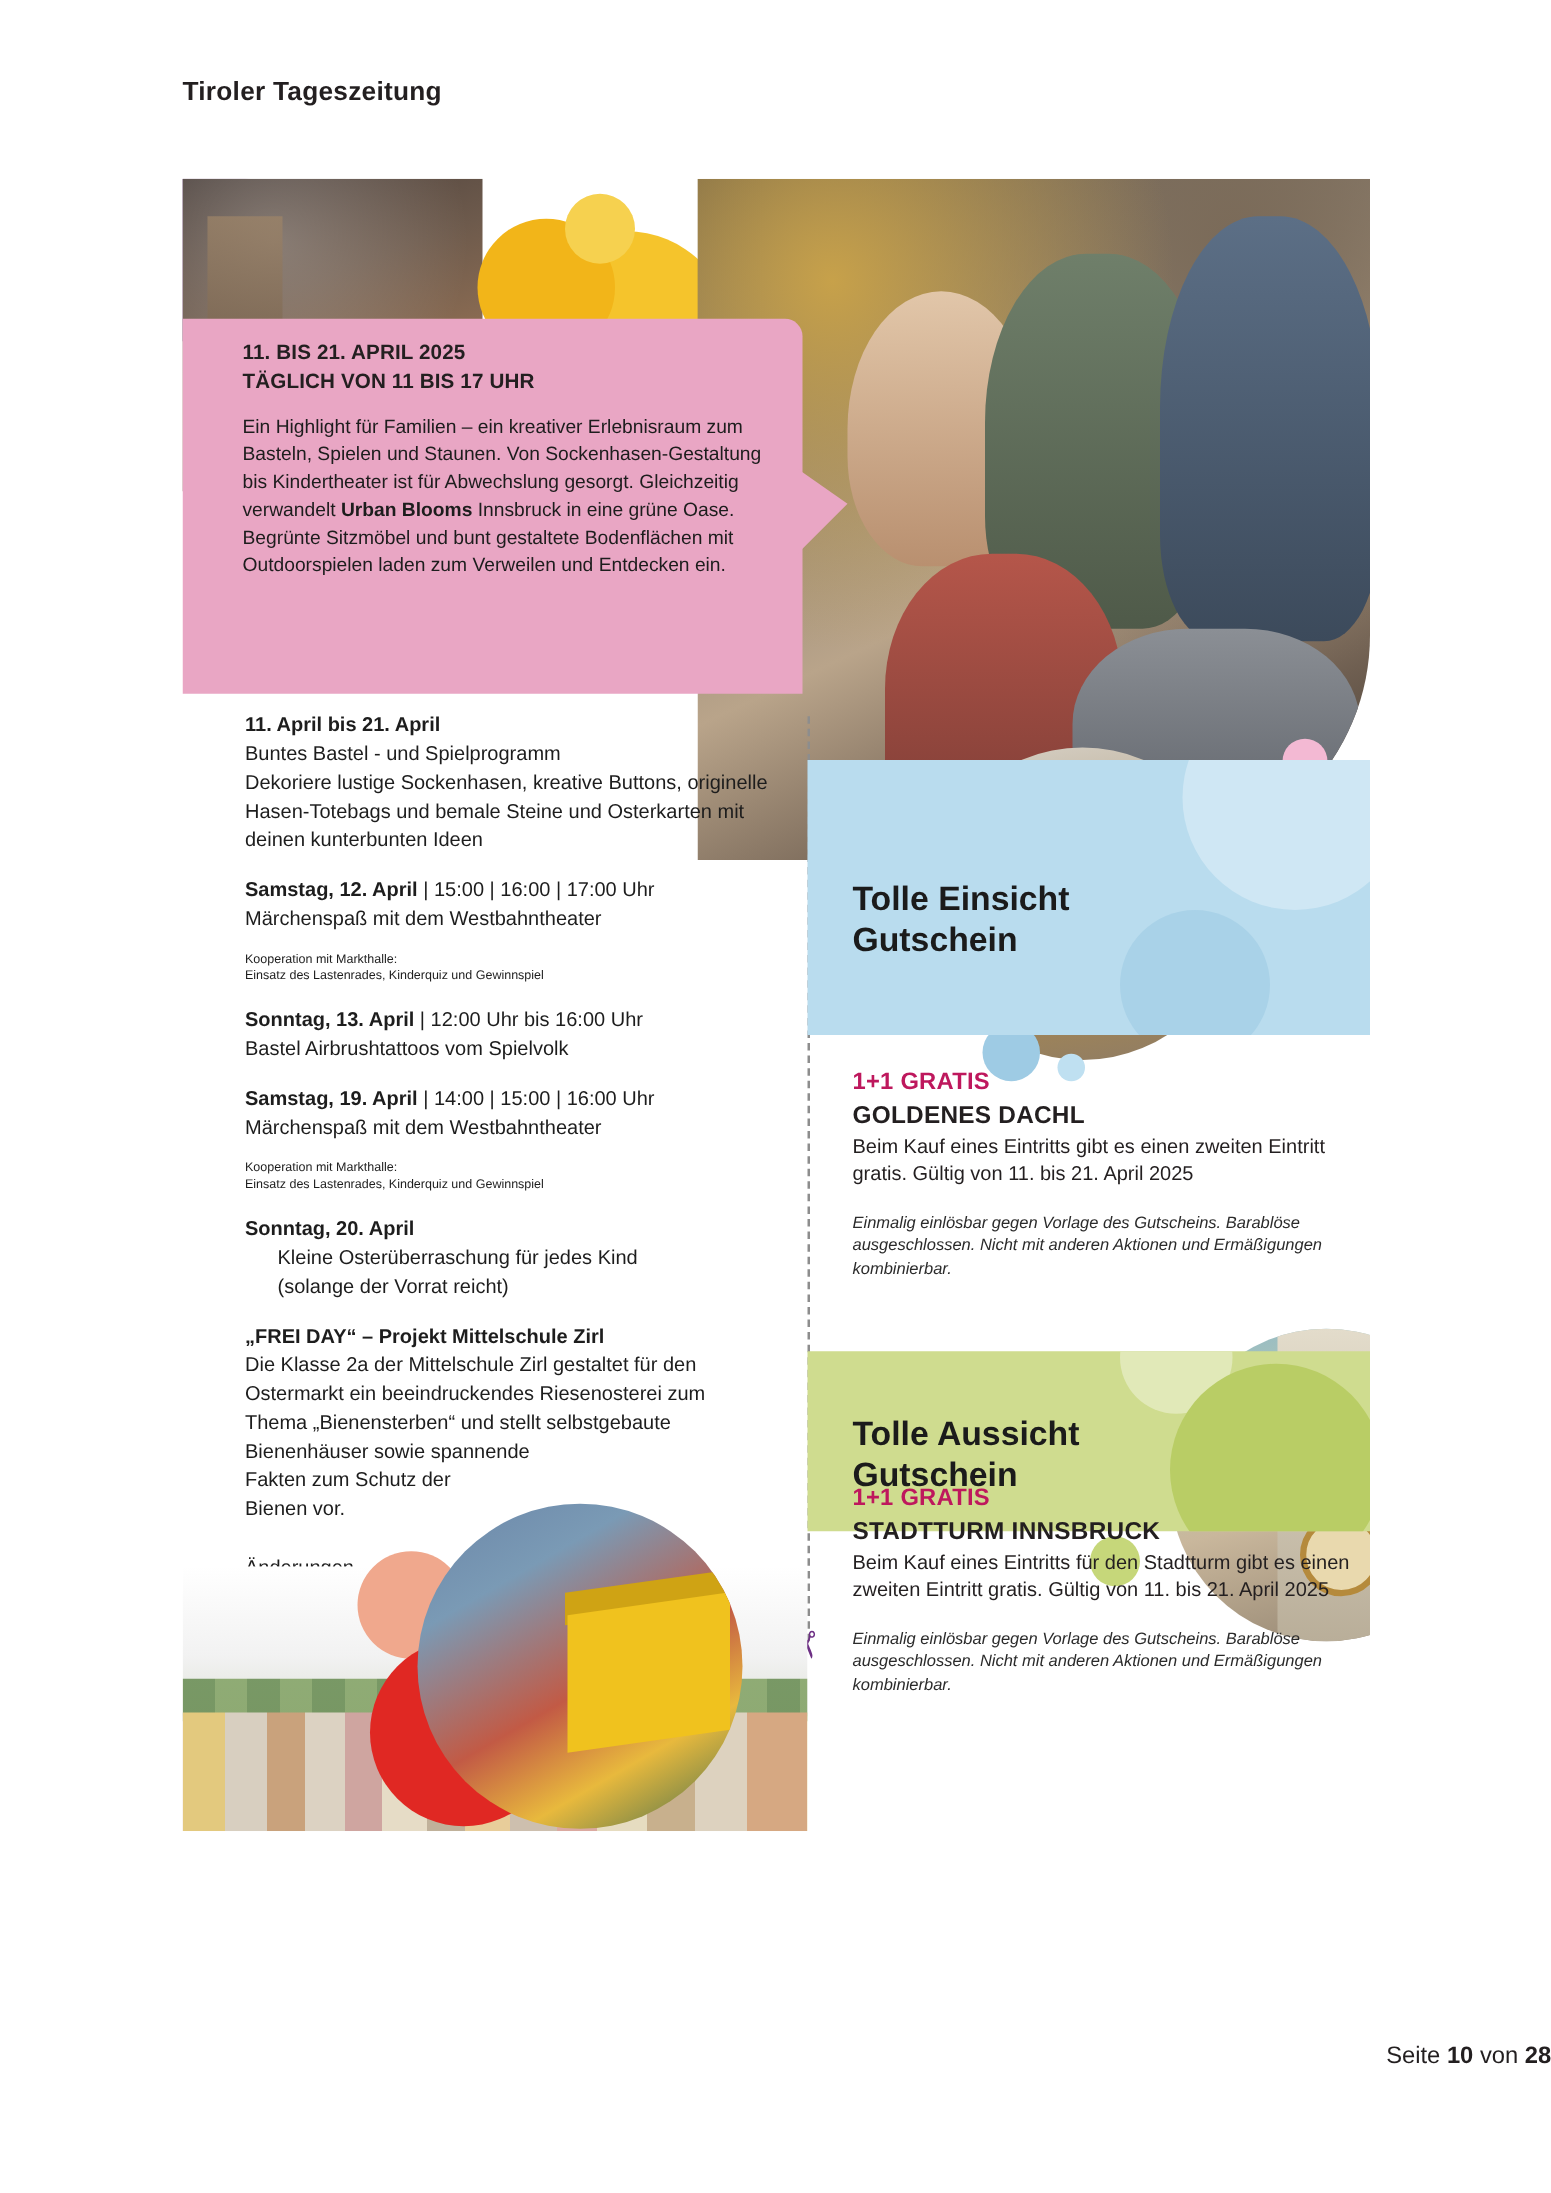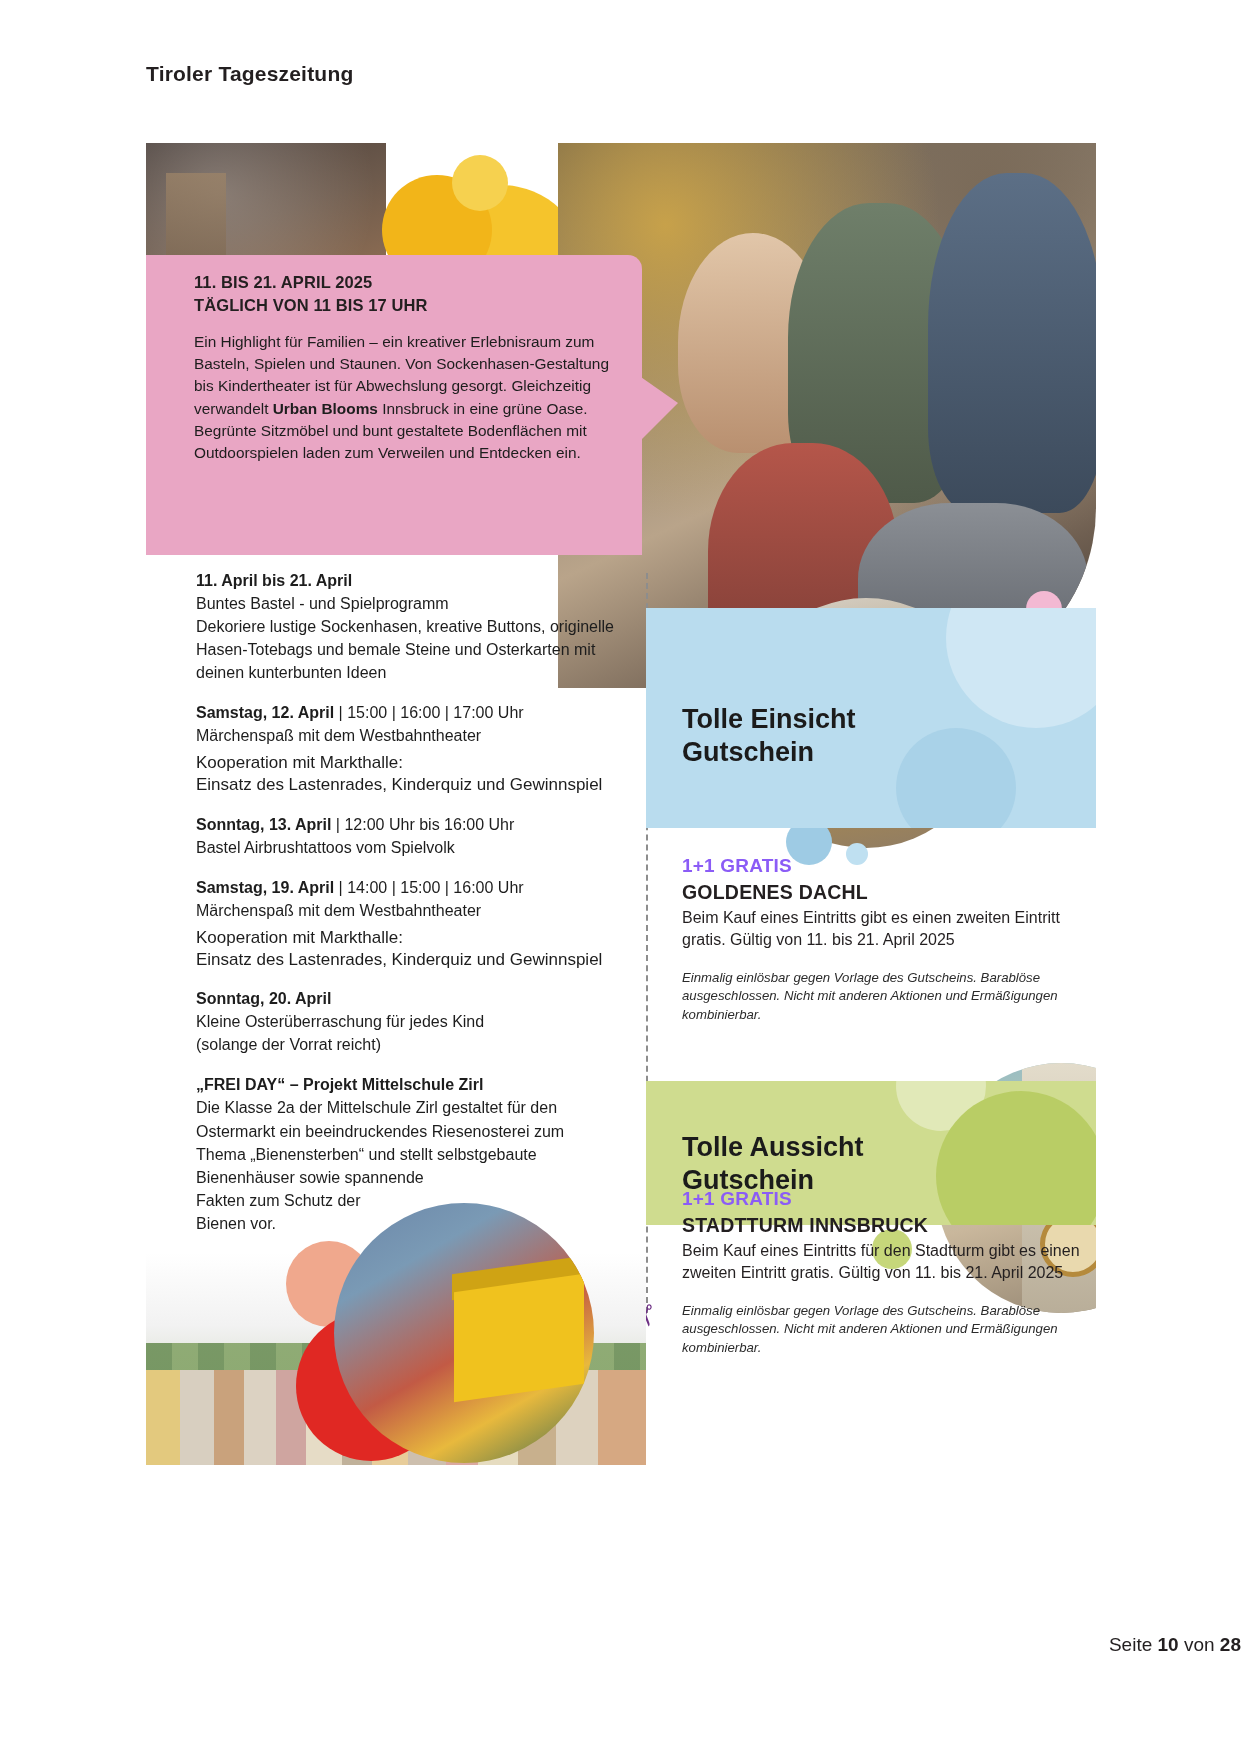--- a/index.html
+++ b/index.html
@@ -206,21 +206,21 @@
 
   
   .voucher-body {
     position: absolute;
     left: 536px;
     width: 400px;
   }
   .vb-gratis {
     font-size: 19px;
     font-weight: bold;
-    color: #8b5cf6;
+    color: #be185d;
     letter-spacing: .2px;
   }
   .vb-head {
     font-size: 19.5px;
     font-weight: bold;
     margin-top: 4px;
     letter-spacing: .2px;
   }
   .vb-desc {
     font-size: 16px;
@@ -271,23 +271,23 @@
     position: absolute;
     left: 50px; top: 426px;
     width: 420px;
     font-size: 16px;
     line-height: 1.44;
     color: #1d1d1d;
   }
   .program .blk { margin-bottom: 17px; }
   .program .ttl { font-weight: bold; }
   .program .small {
-    font-size: 17px;
+    font-size: 10px;
     line-height: 1.28;
-    margin-top: 5px;
+    margin-top: 15px;
   }
   .program .changes { margin-top: 24px; }
 
   
   .photo-bottom {
     position: absolute;
     left: 0; top: 1110px;
     width: 500px; height: 212px;
     overflow: hidden;
   }
@@ -446,21 +446,21 @@
         <div style="white-space: pre-line;">Bastel Airbrushtattoos vom Spielvolk</div>
       </div>
       <div class="blk">
         <div><span class="ttl">Samstag, 19. April</span><span> | 14:00 | 15:00 | 16:00 Uhr</span></div>
         <div style="white-space: pre-line;">Märchenspaß mit dem Westbahntheater</div>
         <div class="small" style="white-space: pre-line;">Kooperation mit Markthalle:
 Einsatz des Lastenrades, Kinderquiz und Gewinnspiel</div>
       </div>
       <div class="blk">
         <div><span class="ttl">Sonntag, 20. April</span></div>
-        <div style="white-space: pre-line;">Kleine Osterüberraschung für jedes Kind
+        <div style="white-space: pre-line; margin-left: 26px;">Kleine Osterüberraschung für jedes Kind
 (solange der Vorrat reicht)</div>
       </div>
       <div class="blk">
         <div><span class="ttl">„FREI DAY“ – Projekt Mittelschule Zirl</span></div>
         <div style="white-space: pre-line;">Die Klasse 2a der Mittelschule Zirl gestaltet für den Ostermarkt ein beeindruckendes Riesenosterei zum Thema „Bienensterben“ und stellt selbstgebaute Bienenhäuser sowie spannende
 Fakten zum Schutz der
 Bienen vor.</div>
       </div>
       <div class="changes" style="white-space: pre-line;">Änderungen
 vorbehalten</div>

